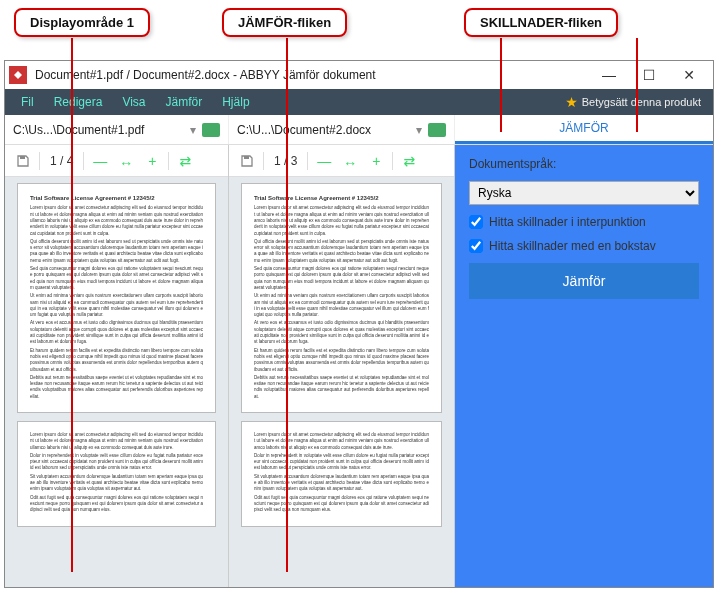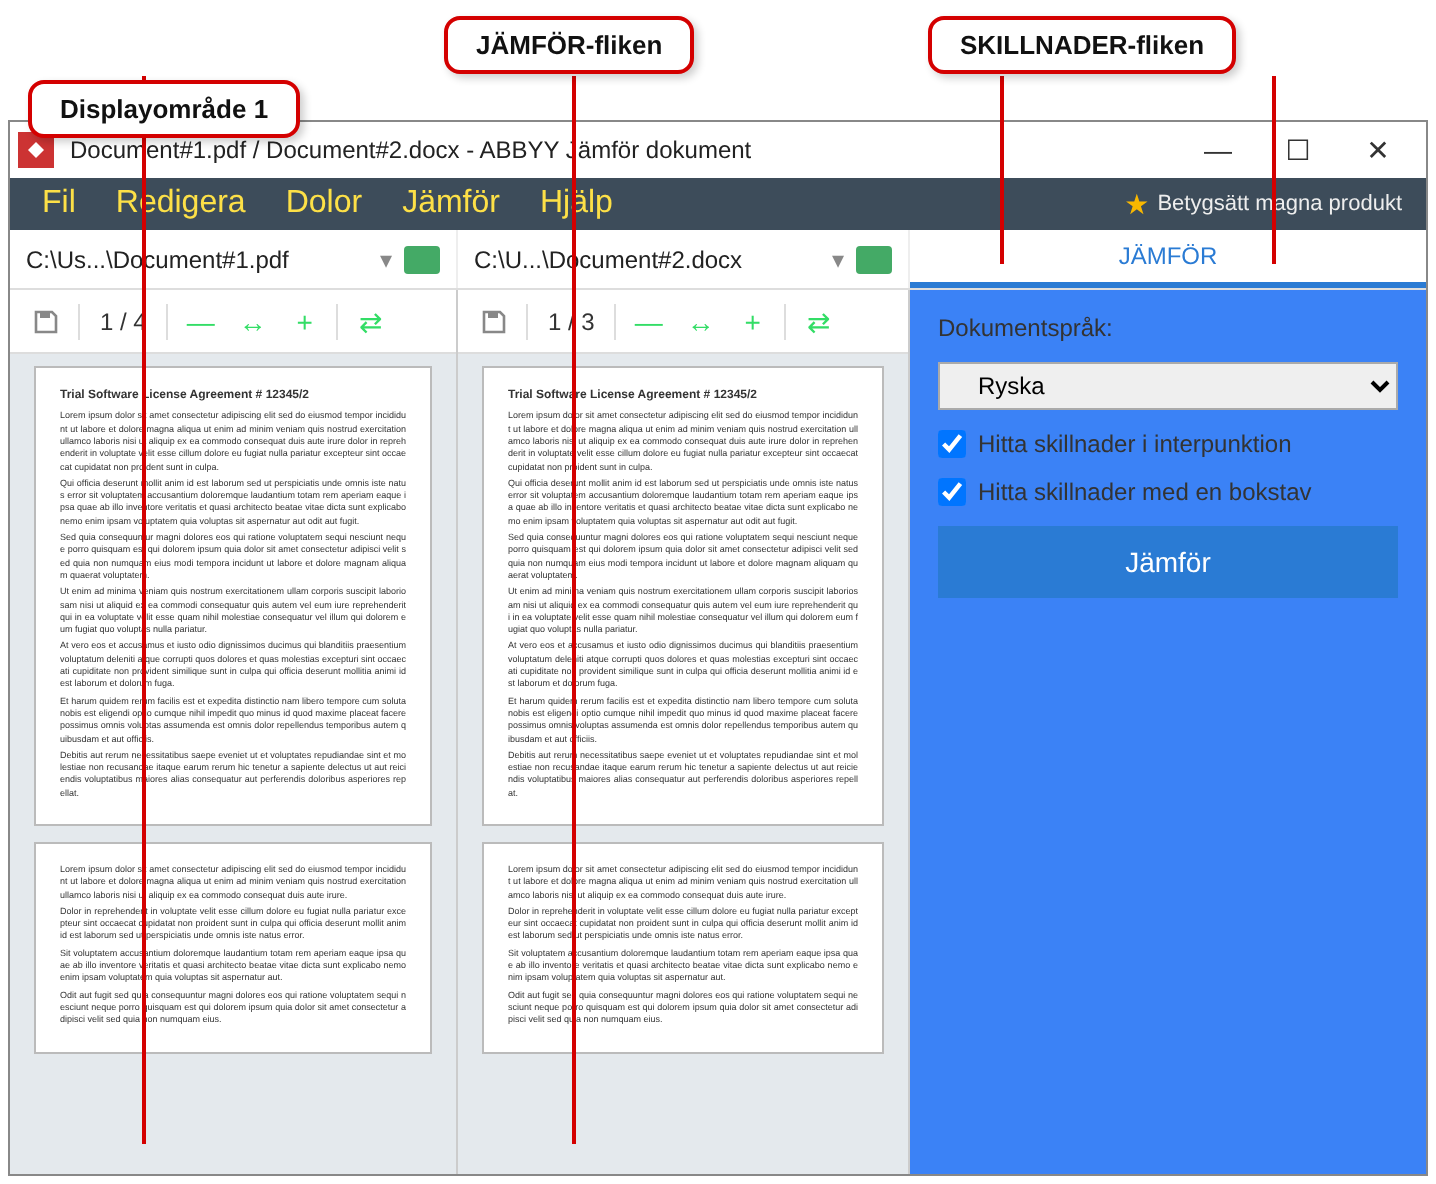--- a/index.html
+++ b/index.html
@@ -1,41 +1,41 @@
 <!DOCTYPE html>
 <html><head>
 <meta charset="utf-8">
 <style>
 * { margin: 0; padding: 0; box-sizing: border-box; font-family: "Segoe UI", Arial, sans-serif; }
 body { width: 718px; height: 592px; background: #fff; position: relative; overflow: hidden; }
 
 
 .callouts { position: absolute; top: 8px; left: 0; right: 0; height: 40px; z-index: 100; }
 .callout { position: absolute; background: #fff; border: 2px solid #d40000; border-radius: 8px; padding: 5px 14px; font-size: 13px; font-weight: bold; color: #111; box-shadow: 2px 2px 4px rgba(0,0,0,.2); }
-.callout:nth-child(1){ left: 14px; margin-top: 32px; }
+.callout:nth-child(1){ left: 14px; }
 .callout:nth-child(2){ left: 222px; }
 .callout:nth-child(3){ left: 432px; margin-left: 32px; }
 .callout:nth-child(4){ left: 562px; }
 
 
 .conn { position: absolute; width: 2px; background: #d40000; z-index: 99; }
 .conn1 { left: 71px; top: 38px; height: 534px; }
 .conn2 { left: 286px; top: 38px; height: 534px; }
 .conn3 { left: 500px; top: 38px; height: 94px; }
 .conn4 { left: 636px; top: 38px; height: 94px; }
 
 
 .window { position: absolute; left: 4px; top: 60px; right: 4px; bottom: 4px; border: 1px solid #888; background: #fff; display: flex; flex-direction: column; }
 .titlebar { background: #fff; height: 28px; display: flex; align-items: center; padding: 0 4px; }
 .titlebar .icon { width: 18px; height: 18px; background: #c33; margin-right: 8px; display:flex;align-items:center;justify-content:center;}
 .titlebar .title { flex: 1; font-size: 12px; color: #222; }
 .titlebar .wbtn { width: 40px; height: 24px; display: flex; align-items: center; justify-content: center; font-size: 14px; color: #333; }
 
 .menubar { background: #3d4c5a; height: 26px; display: flex; align-items: center; padding: 0 6px; }
-.menubar .mi { color: #fde047; font-size: 16px; padding: 0 10px; height: 100%; display: flex; align-items: center; }
+.menubar .mi { color: #5eead4; font-size: 12px; padding: 0 10px; height: 100%; display: flex; align-items: center; }
 .menubar .rate { margin-left: auto; display: flex; align-items: center; color: #eee; font-size: 11px; gap: 4px; padding-right: 6px; }
 .star { color: #f9b800; font-size: 14px; }
 
 .docbar { height: 30px; display: flex; border-bottom: 1px solid #ddd; justify-content: center; }
 .docbar .dcell { display: flex; align-items: center; padding: 0 8px; gap: 6px; border-right: 1px solid #eee; }
 .docbar .dcell.left { width: 224px; }
 .docbar .dcell.right { width: 226px; }
 .docbar .dpath { font-size: 12px; color: #222; flex: 1; overflow: hidden; white-space: nowrap; }
 .docbar .drop { color: #888; font-size: 12px; }
 .docbar .fold { width: 18px; height: 14px; background: #4a6; border-radius: 2px; }
@@ -52,21 +52,21 @@
 .tbtn.gray { color: #777; }
 .tsep { width: 1px; height: 18px; background: #ddd; margin: 0 2px; }
 .tpage { font-size: 12px; color: #333; padding: 0 6px; }
 .pages { flex: 1; overflow: hidden; padding: 6px 12px; display: flex; flex-direction: column; gap: 8px; }
 .page { background: #fff; border: 1px solid #bbb; padding: 10px 12px; font-size: 4.5px; line-height: 1.4; color: #333; }
 .page .ptitle { font-size: 6px; font-weight: bold; margin-bottom: 3px; }
 .page p { margin-bottom: 2px; text-align: justify; word-break: break-all; }
 
 .sidepanel { flex: 1; background: #3b82f6; padding: 12px 14px; display: flex; flex-direction: column; gap: 10px; }
 .sidepanel label.lbl { font-size: 12px; color: #333; }
-.sidepanel select { width: 100%; font-size: 12px; padding: 3px 15px; border: 1px solid #aaa; }
+.sidepanel select { width: 100%; font-size: 12px; padding: 3px 4px; border: 1px solid #aaa; }
 .sidepanel .chk { display: flex; align-items: center; gap: 6px; font-size: 12px; color: #333; }
 .sidepanel .chk input { width: 14px; height: 14px; }
 .sidepanel .combtn { background: #2a7bd4; color: #fff; border: none; padding: 10px 0; font-size: 14px; }
 </style>
 </head>
 <body>
 
 <div class="callouts">
   <div class="callout">Displayområde 1</div>
   <div class="callout">JÄMFÖR-fliken</div>
@@ -87,26 +87,26 @@
     </div>
     <div class="title">Document#1.pdf / Document#2.docx - ABBYY Jämför dokument</div>
     <div class="wbtn">—</div>
     <div class="wbtn">☐</div>
     <div class="wbtn">✕</div>
   </div>
 
   <div class="menubar">
     <div class="mi">Fil</div>
     <div class="mi">Redigera</div>
-    <div class="mi">Dolor</div>
+    <div class="mi">Visa</div>
     <div class="mi">Jämför</div>
     <div class="mi">Hjälp</div>
     <div class="rate">
       <span class="star">★</span>
-      <span>Betygsätt magna produkt</span>
+      <span>Betygsätt denna produkt</span>
     </div>
   </div>
 
   <div class="docbar">
     <div class="dcell left">
       <span class="dpath">C:\Us...\Document#1.pdf</span>
       <span class="drop">▾</span>
       <span class="fold"></span>
     </div>
     <div class="dcell right">

